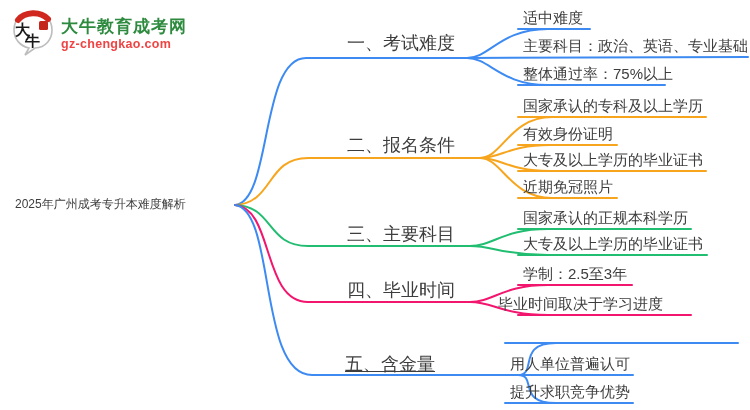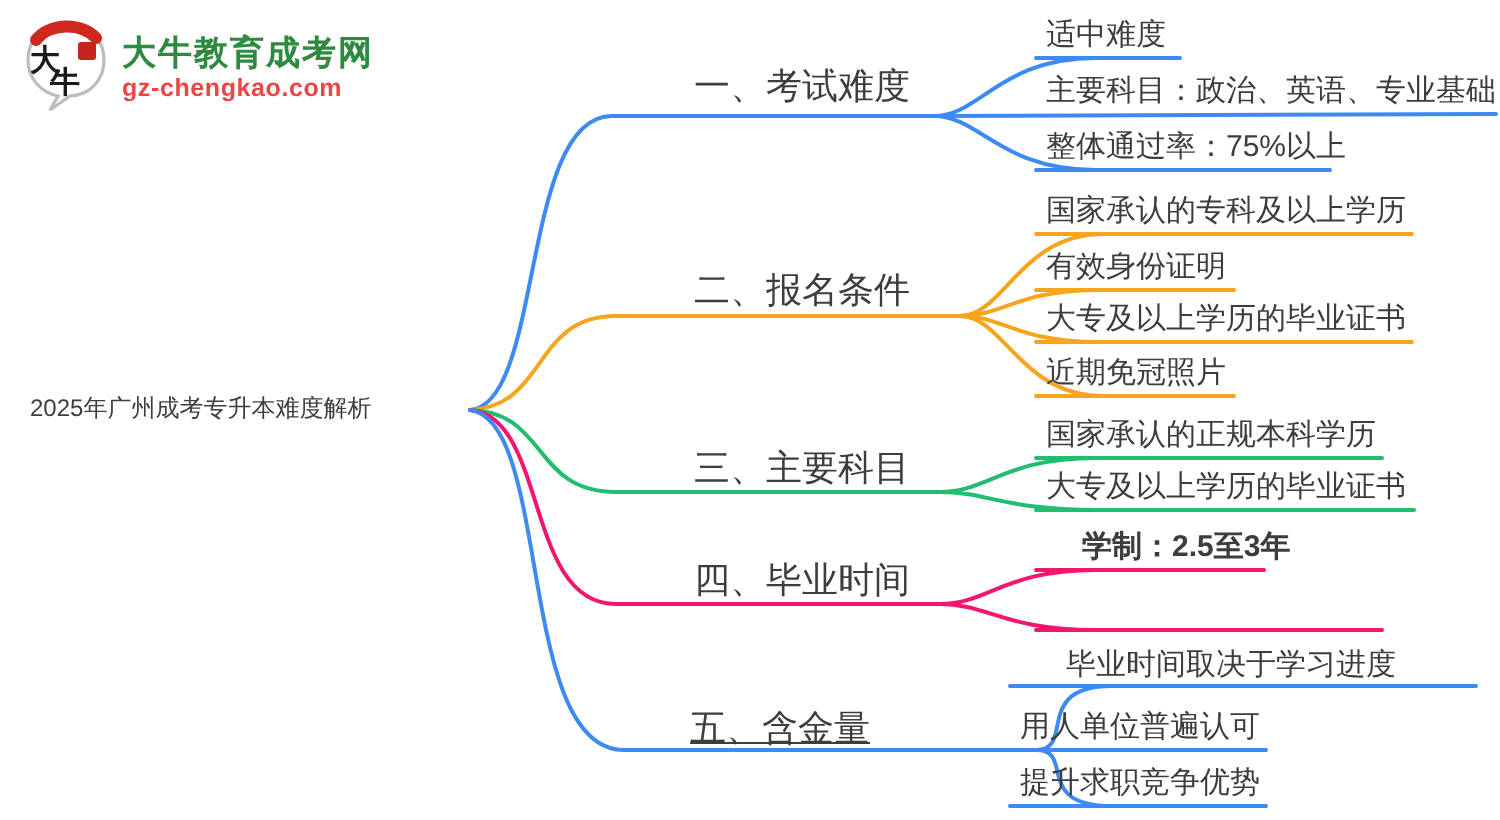--- a/index.html
+++ b/index.html
@@ -98,19 +98,19 @@
   <div class="node child-label" style="left:523px; top:64px;">整体通过率：75%以上</div>
 
   <div class="node child-label" style="left:523px; top:96px;">国家承认的专科及以上学历</div>
   <div class="node child-label" style="left:523px; top:124px;">有效身份证明</div>
   <div class="node child-label" style="left:523px; top:150px;">大专及以上学历的毕业证书</div>
   <div class="node child-label" style="left:523px; top:177px;">近期免冠照片</div>
 
   <div class="node child-label" style="left:523px; top:208px;">国家承认的正规本科学历</div>
   <div class="node child-label" style="left:523px; top:234px;">大专及以上学历的毕业证书</div>
 
-  <div class="node child-label" style="left:541px; top:264px;font-weight:bold;">学制：2.5至3年</div>
-  <div class="node child-label" style="left:533px; top:294px;margin-top:29px;">毕业时间取决于学习进度</div>
+  <div class="node child-label" style="left:523px; top:264px;">学制：2.5至3年</div>
+  <div class="node child-label" style="left:498px; top:294px;">毕业时间取决于学习进度</div>
 
   <div class="node child-label" style="left:510px; top:354px;">用人单位普遍认可</div>
   <div class="node child-label" style="left:510px; top:382px;">提升求职竞争优势</div>
 
 </div>
 
 </body></html>

